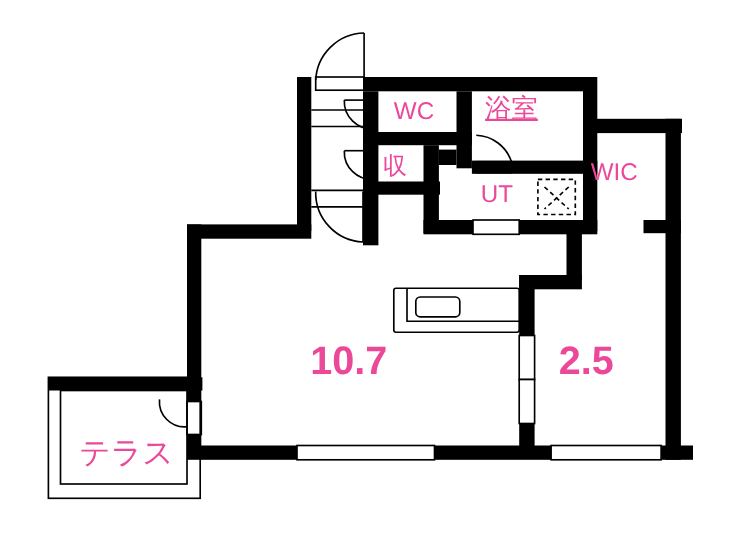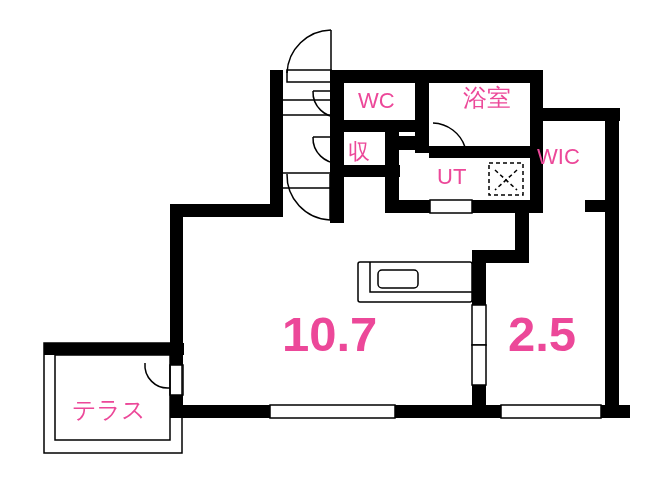--- a/index.html
+++ b/index.html
@@ -1,20 +1,20 @@
 <!DOCTYPE html>
 <html><head>
 <meta charset="utf-8">
 <style>
   html,body{margin:0;padding:0;background:#fff;}
   body{width:664px;height:497px;position:relative;overflow:hidden;font-family:"DejaVu Sans",sans-serif;}
   svg{position:absolute;left:0;top:0;}
   .lbl{position:absolute;color:#ec4899;white-space:nowrap;line-height:1;}
   .small{font-family:"Liberation Sans",sans-serif;font-size:22px;}
-  .big{font-family:"Liberation Sans",sans-serif;font-weight:bold;font-size:49px;}
+  .big{font-family:"Liberation Sans",sans-serif;font-weight:bold;font-size:36px;}
   .jp{font-family:"DejaVu Sans",sans-serif;font-size:24px;}
 </style>
 </head>
 <body>
 
 <svg width="664" height="497" viewBox="0 0 664 497">
   <g fill="#000">
 
     <rect x="270" y="70" width="13" height="140"></rect>
 
@@ -97,19 +97,19 @@
     <rect x="378" y="270" width="40" height="18" rx="4"></rect>
   </g>
   <g fill="none" stroke="#000" stroke-width="1.5" stroke-dasharray="4,3">
     <rect x="489" y="163" width="34" height="32"></rect>
     <line x1="495" y1="170" x2="517" y2="190"></line>
     <line x1="517" y1="170" x2="495" y2="190"></line>
   </g>
 </svg>
 
 <div class="lbl small" style="left:358px;top:90px;">WC</div>
-<div class="lbl jp" style="left:463px;top:86px;">浴室</div>
+<div class="lbl jp" style="left:441px;top:86px;text-decoration:underline;">浴室</div>
 <div class="lbl jp" style="left:348px;top:141px;font-size:22px;">収</div>
 <div class="lbl small" style="left:437px;top:166px;text-align:right;">UT</div>
 <div class="lbl small" style="left:537px;top:146px;">WIC</div>
 <div class="lbl big" style="left:282px;top:310px;">10.7</div>
 <div class="lbl big" style="left:508px;top:310px;">2.5</div>
-<div class="lbl jp" style="left:72px;top:398px;font-size:24px;">テラス</div>
+<div class="lbl jp" style="left:72px;top:398px;font-size:28px;">テラス</div>
 
 </body></html>

